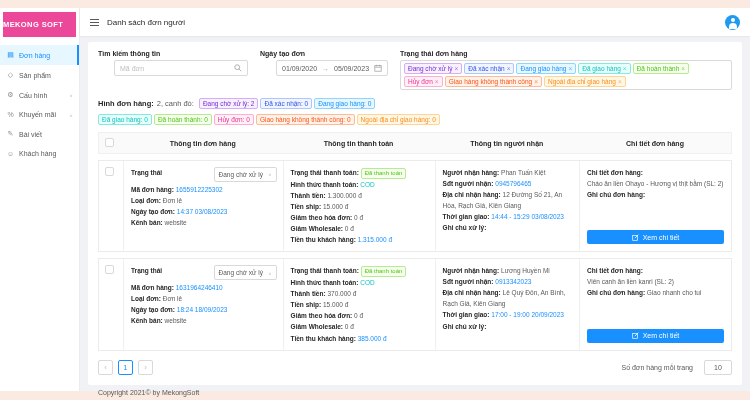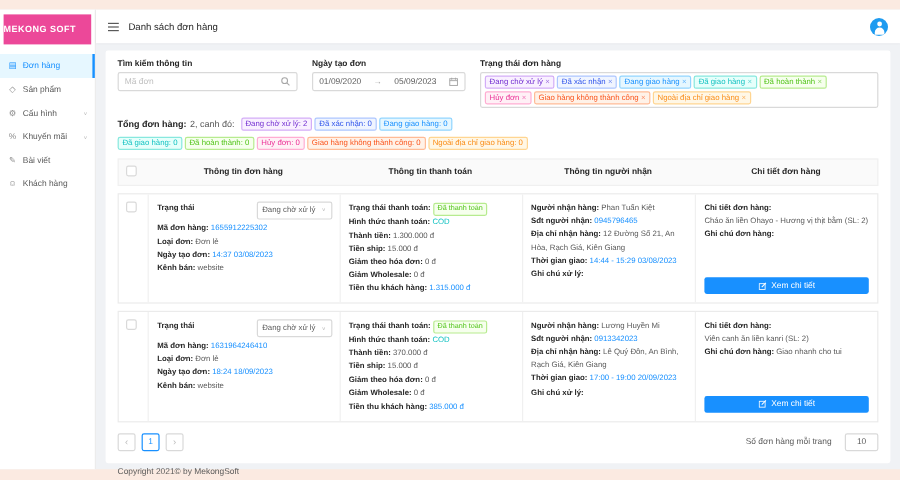--- a/index.html
+++ b/index.html
@@ -26,21 +26,21 @@
   .avatar { margin-left:auto; width:15px; height:15px; border-radius:50%; background:#1e9bf0; position:relative; cursor:pointer; overflow:hidden; }
   .av-head { position:absolute; top:3px; left:5.5px; width:4px; height:4px; border-radius:50%; background:#fff; }
   .av-body { position:absolute; top:8.5px; left:3.5px; width:8px; height:6px; border-radius:4px 4px 0 0; background:#fff; }
 
   .content { flex:1; padding:6px 8px 0; display:flex; flex-direction:column; min-height:0; }
   .card { background:#fff; border-radius:2px; padding:8px 10px 10px; }
 
   
   .filters { display:flex; gap:12px; }
   .f-label { font-size:7px; font-weight:bold; color:#262626; margin-bottom:3px; }
-  .inputbox { height:16px; border:1px solid #d9d9d9; border-radius:2px; display:flex; align-items:center; padding:0 5px; font-size:7px; color:#595959; background:#fff; }
+  .inputbox { height:16px; border:1px solid #d9d9d9; border-radius:2px; display:flex; align-items:center; padding:0 5px; font-size:7px; color:#595959; background:#fff;margin-left:16px; }
   .f-search { width:150px; }
   .f-search input { border:none; outline:none; flex:1; font-size:7px; color:#595959; font-family:inherit; min-width:0; }
   .f-search input::placeholder { color:#bfbfbf; }
   .icon-grey { color:#a6a6a6; }
   .f-date { width:128px; }
   .f-date .inputbox { justify-content:space-between; }
   .f-status { flex:1; min-width:0; }
   .multiselect { border:1px solid #d9d9d9; border-radius:2px; padding:1px 3px; display:flex; flex-wrap:wrap; background:#fff; min-height:16px; }
   .tag { display:inline-flex; align-items:center; gap:2px; border:1px solid; border-radius:2px; font-size:6.5px; padding:1px 3px; margin:1px 2px 1px 0; white-space:nowrap; }
   .tag .tx { cursor:pointer; opacity:.65; font-size:6.5px; }
@@ -127,21 +127,21 @@
   </div>
 
   <div class="main">
 
     <div class="topbar">
       <span class="burger">
           <i></i>
           <i></i>
           <i></i>
         </span>
-      <span class="topbar-title">Danh sách đơn hàng</span>
+      <span class="topbar-title">Danh sách đơn người</span>
       <span class="avatar">
         <span class="av-head"></span>
         <span class="av-body"></span>
       </span>
     </div>
 
     <div class="content">
       <div class="card">
 
         <div class="filters">
@@ -205,21 +205,21 @@
               <span class="tag t-orange">
                   <span>Ngoài địa chỉ giao hàng</span>
                   <span class="tx">×</span>
                 </span>
             </div>
           </div>
         </div>
 
         <div class="summary">
           <div class="line">
-            <span class="sum-bold">Tổng đơn hàng:</span>
+            <span class="sum-bold">Hình đơn hàng:</span>
             <span class="sum-rest">2, canh đó:</span>
             <span class="tag t-purple">Đang chờ xử lý: 2</span>
             <span class="tag t-geekblue">Đã xác nhận: 0</span>
             <span class="tag t-blue">Đang giao hàng: 0</span>
           </div>
           <div class="line">
             <span class="tag t-cyan">Đã giao hàng: 0</span>
             <span class="tag t-green">Đã hoàn thành: 0</span>
             <span class="tag t-magenta">Hủy đơn: 0</span>
             <span class="tag t-volcano">Giao hàng không thành công: 0</span>

